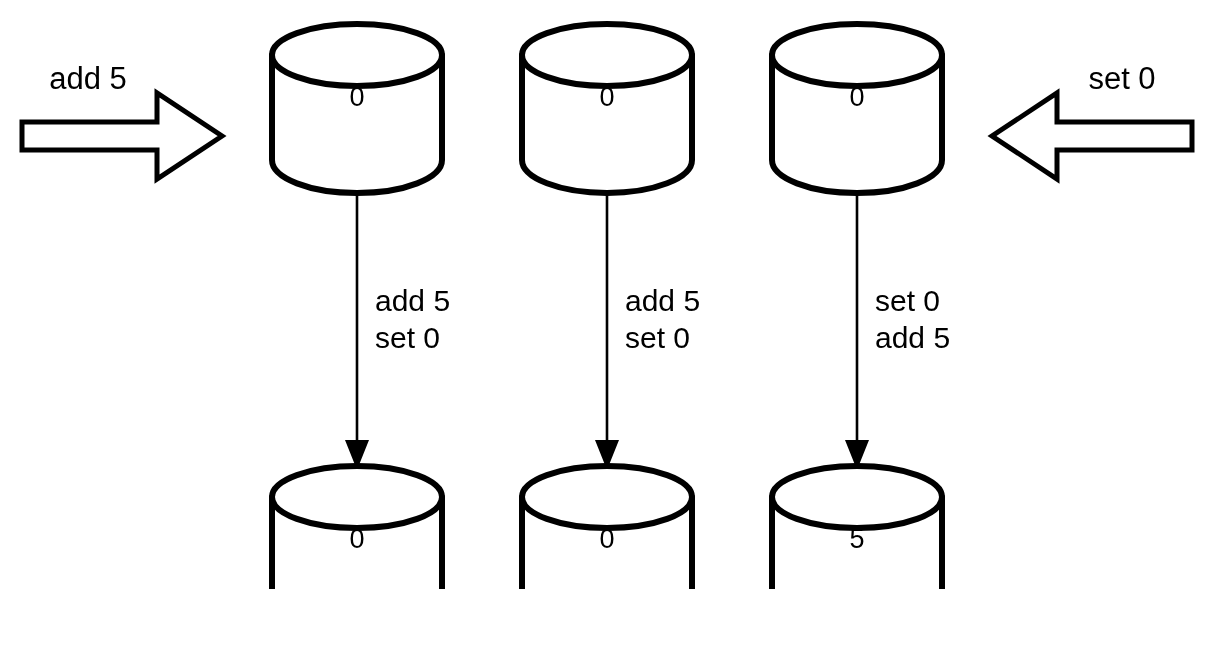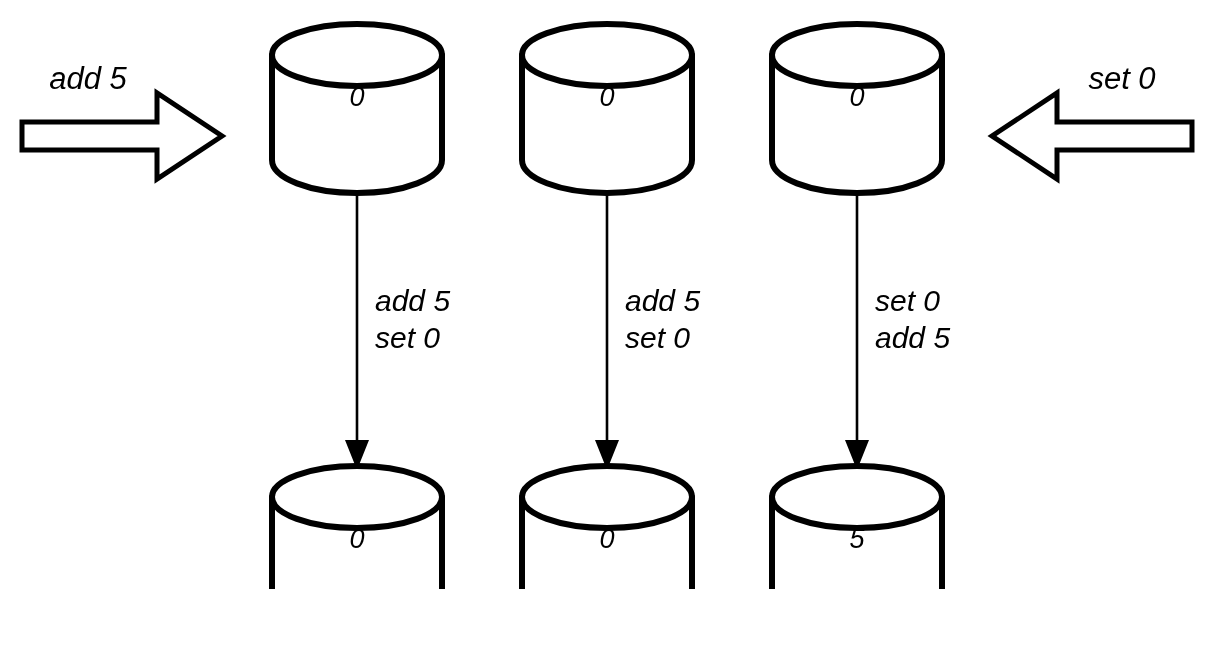--- a/index.html
+++ b/index.html
@@ -9,21 +9,20 @@
   }
   body {
     font-family: "Liberation Sans", sans-serif;
   }
   #canvas {
     position: relative;
     width: 1215px;
     height: 589px;
     background: #ffffff;
     overflow: hidden;
-    font-style: italic;
   }
   #diagram-svg {
     position: absolute;
     left: 0;
     top: 0;
     width: 1215px;
     height: 657px;
   }
   .db-stroke {
     fill: #ffffff;

